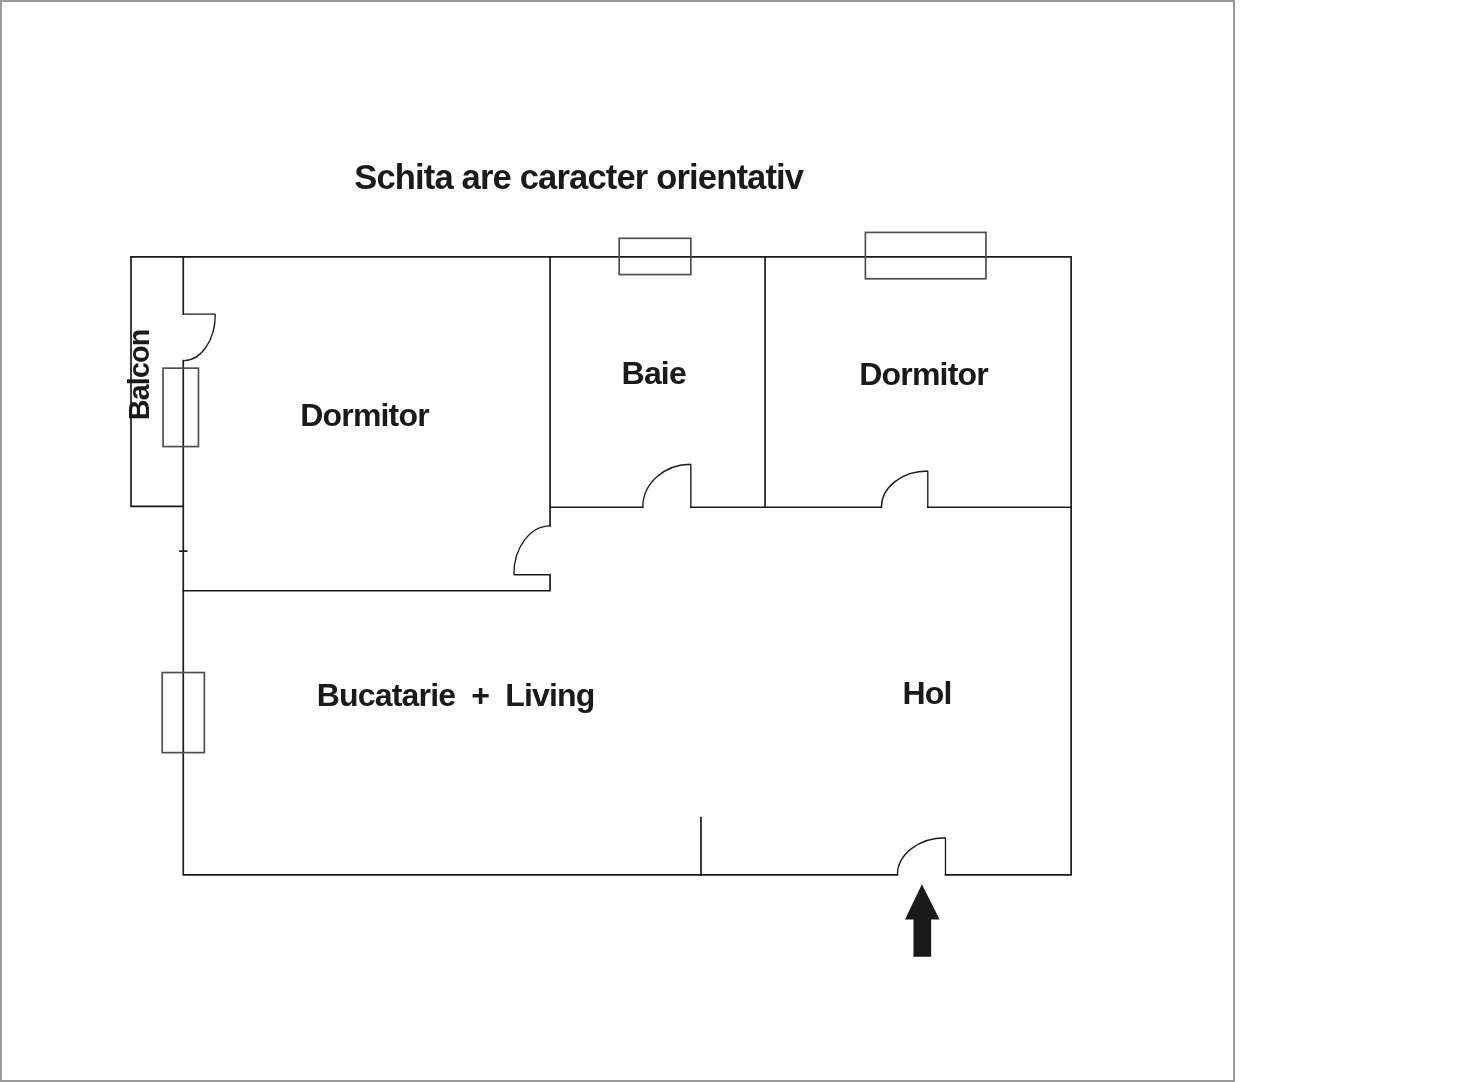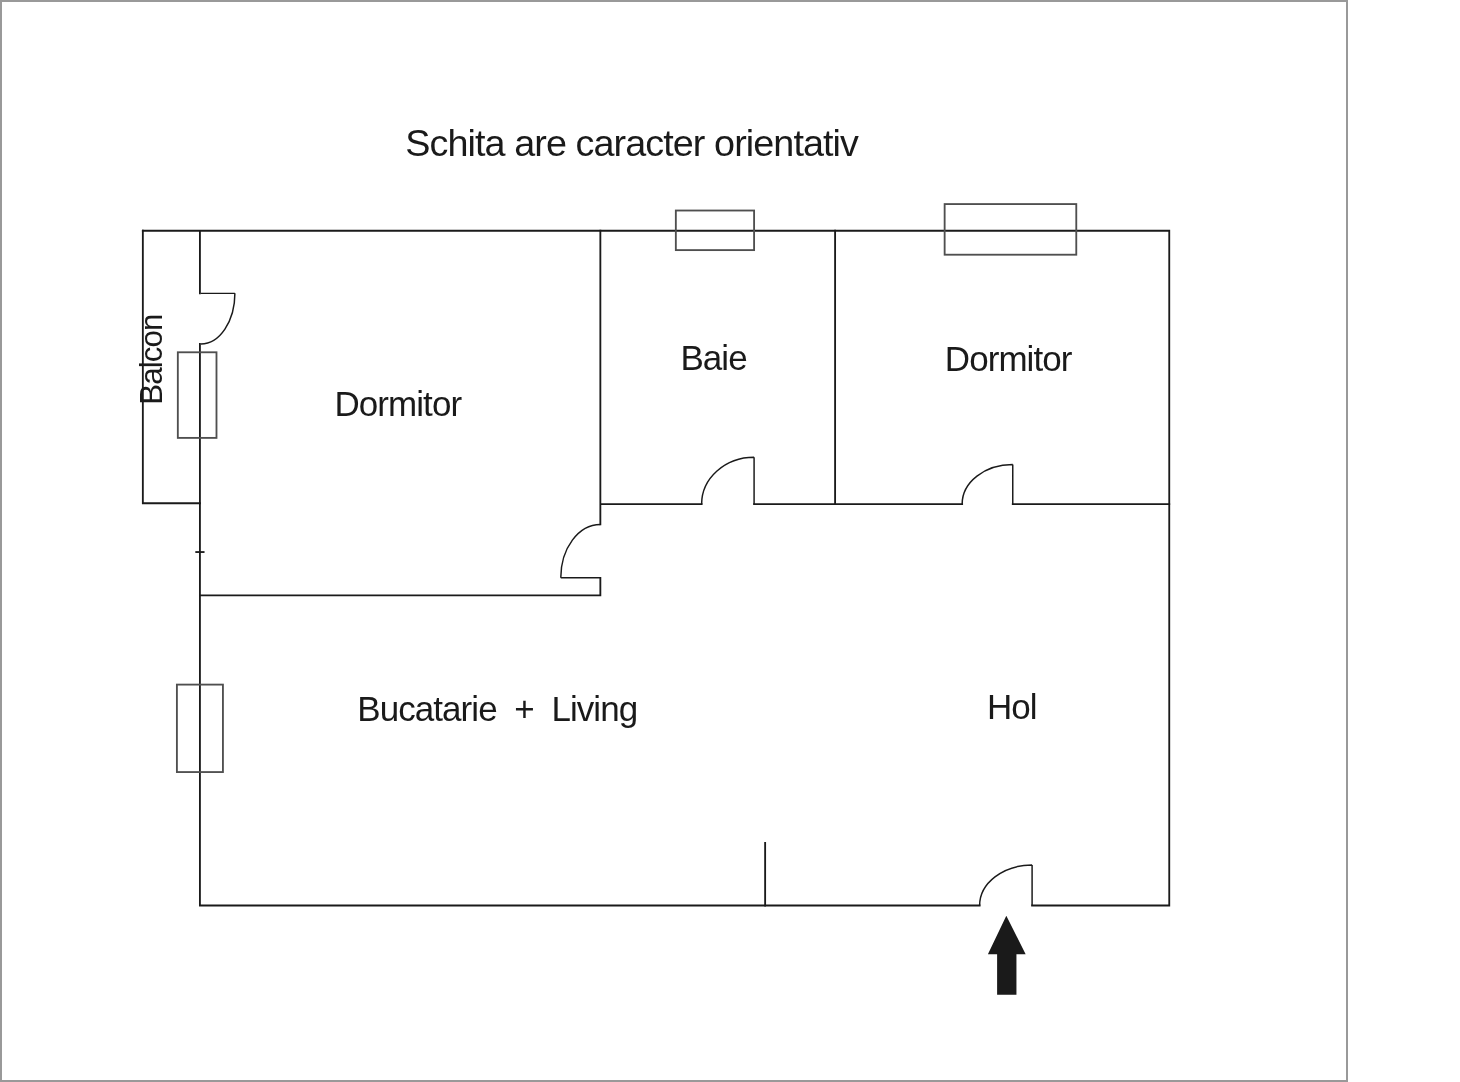--- a/index.html
+++ b/index.html
@@ -6,26 +6,27 @@
     --wall:#1a1a1a;
     --window-outline:#4f4f4f;
     --text:#1a1a1a;
     --frame-border:#999999;
     --background:#ffffff;
     --arrow:#1a1a1a;
   }
   html,body{margin:0;padding:0;background:#fff;}
   .canvas{
     position:relative;
-    width:1348px;height:1082px;
+    width:1235px;height:1082px;
     box-sizing:border-box;
     background:var(--background);
     border:2px solid var(--frame-border);
     overflow:hidden;
     font-family:"Liberation Sans", sans-serif;
+    font-weight:bold;
   }
   svg.plan{position:absolute;left:0;top:0;width:100%;height:100%;display:block;}
   .wall{stroke:var(--wall);stroke-width:2;fill:none;stroke-linecap:square;}
   .door{stroke:var(--wall);stroke-width:1.6;fill:none;stroke-linecap:butt;}
   .window{stroke:var(--window-outline);stroke-width:2;fill:none;}
   .arrow{fill:var(--arrow);stroke:none;}
   text.lbl{
     fill:var(--text);
     font-family:"Liberation Sans", sans-serif;
     font-size:38px;

